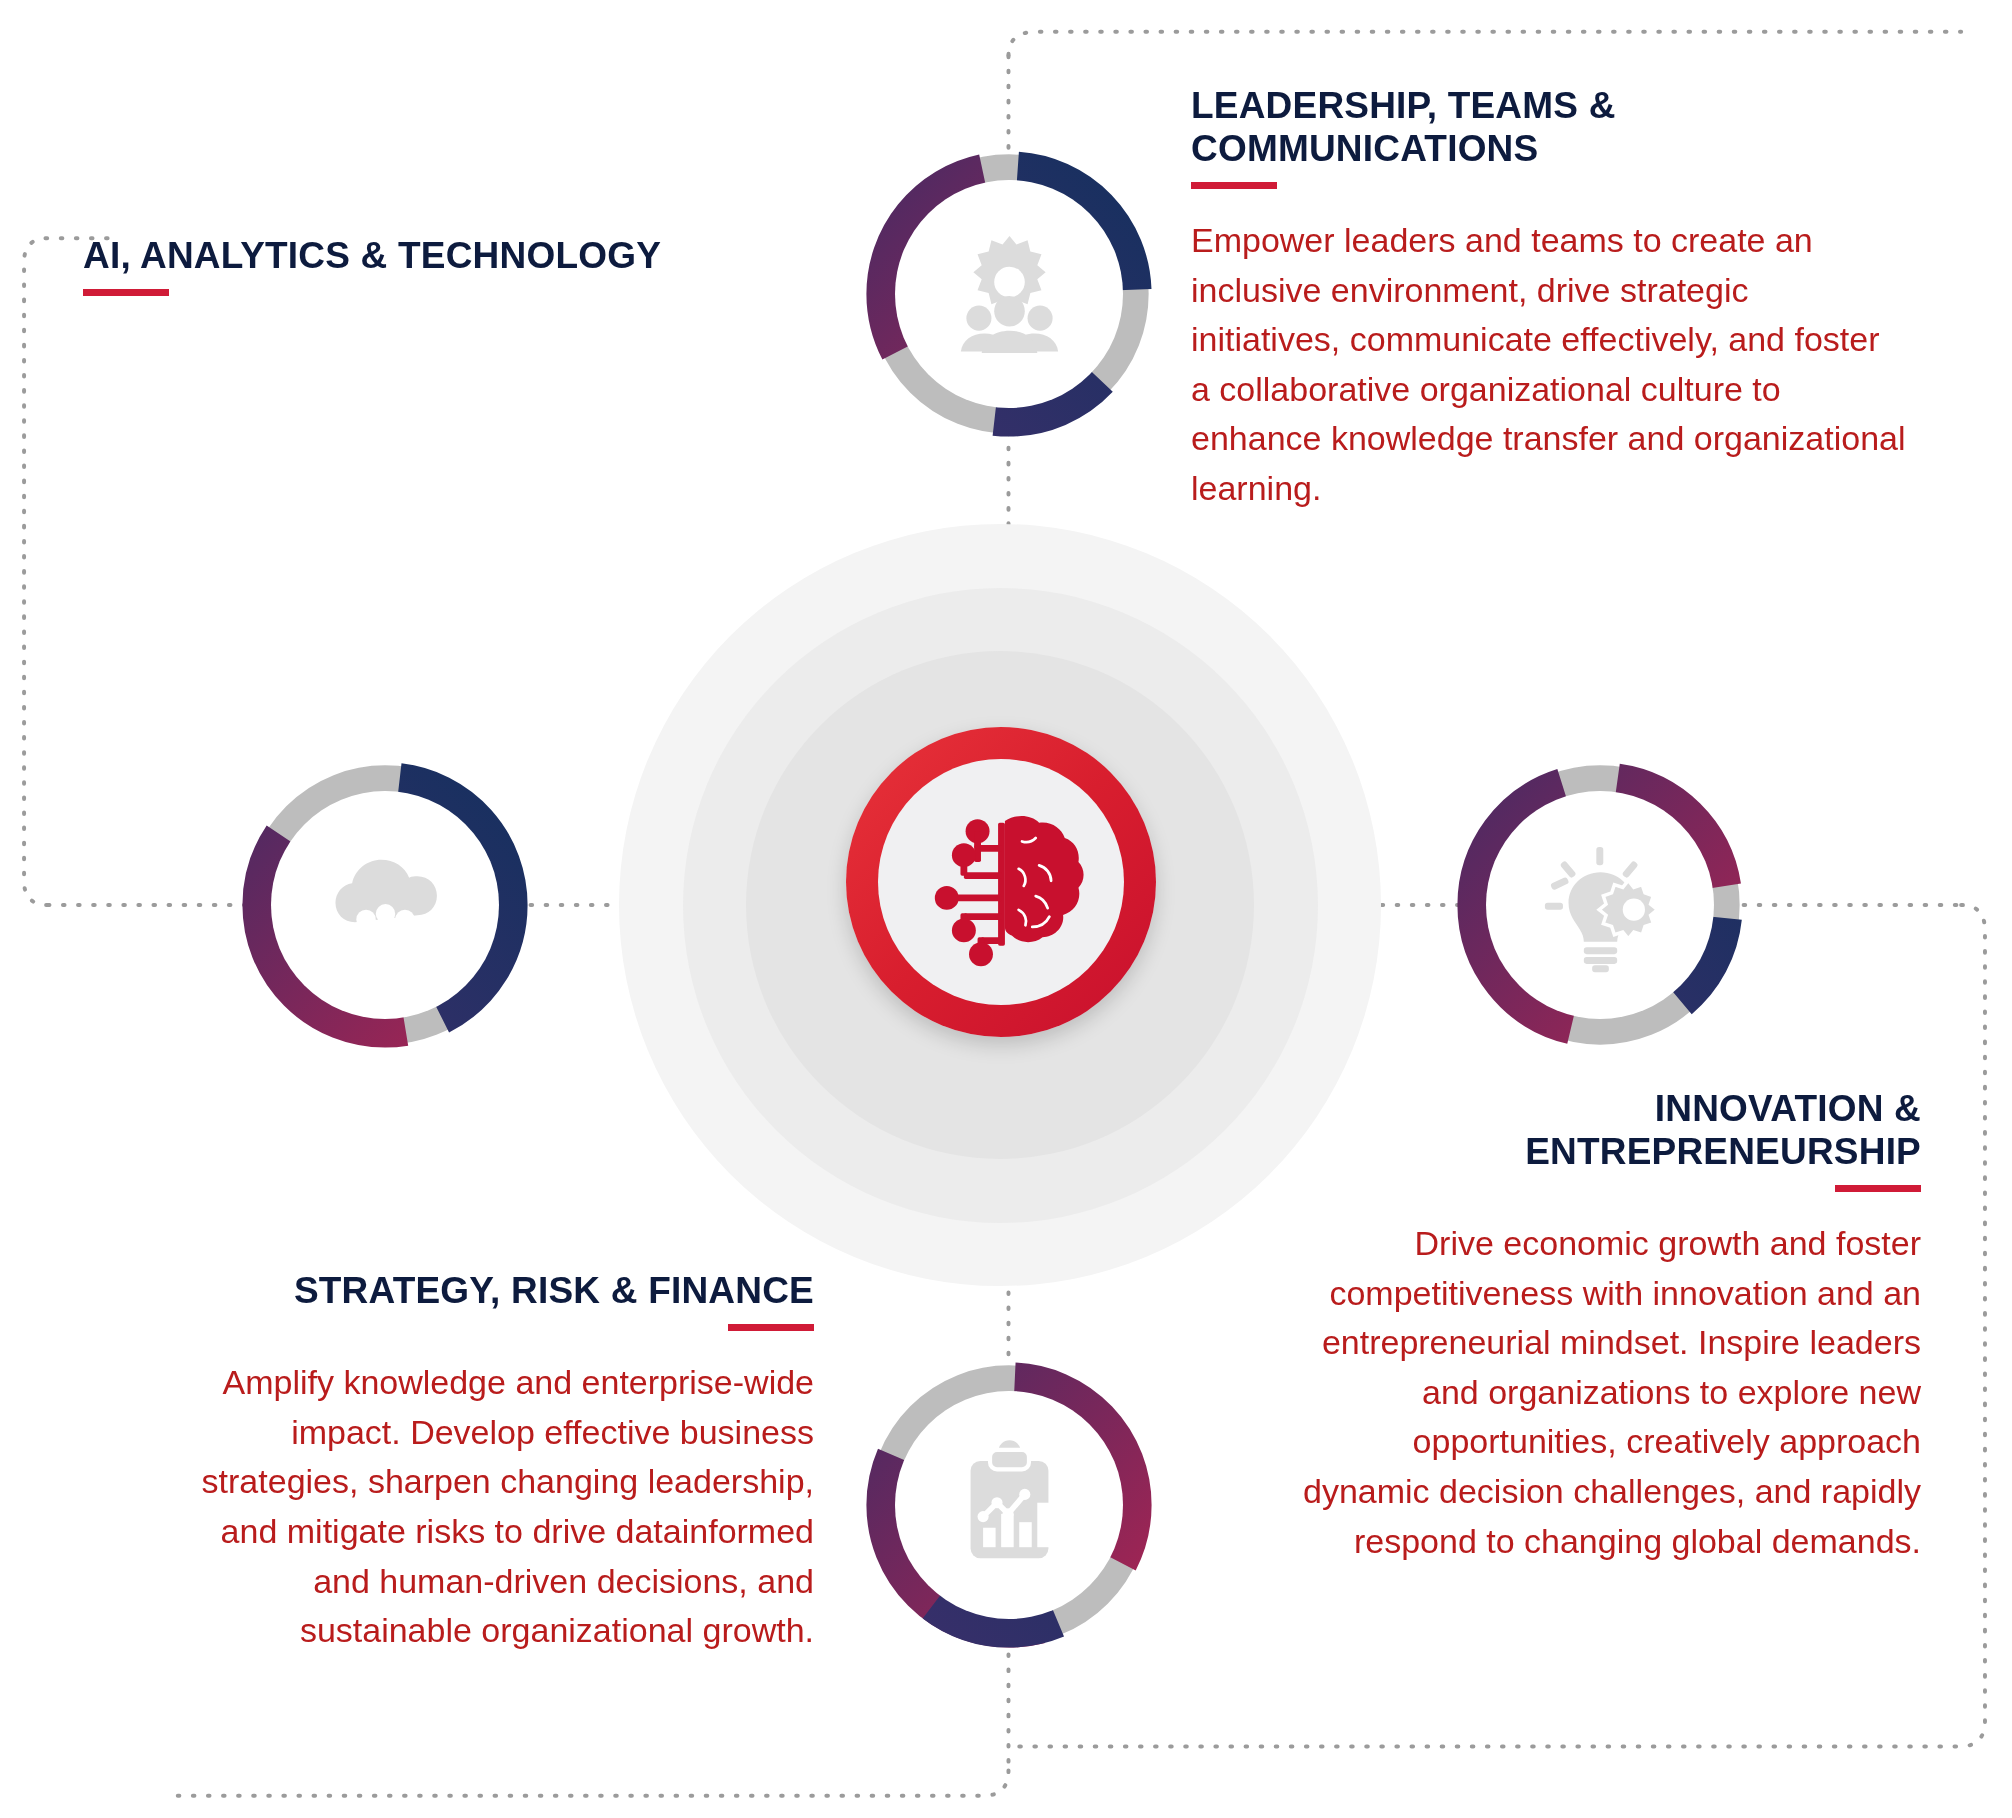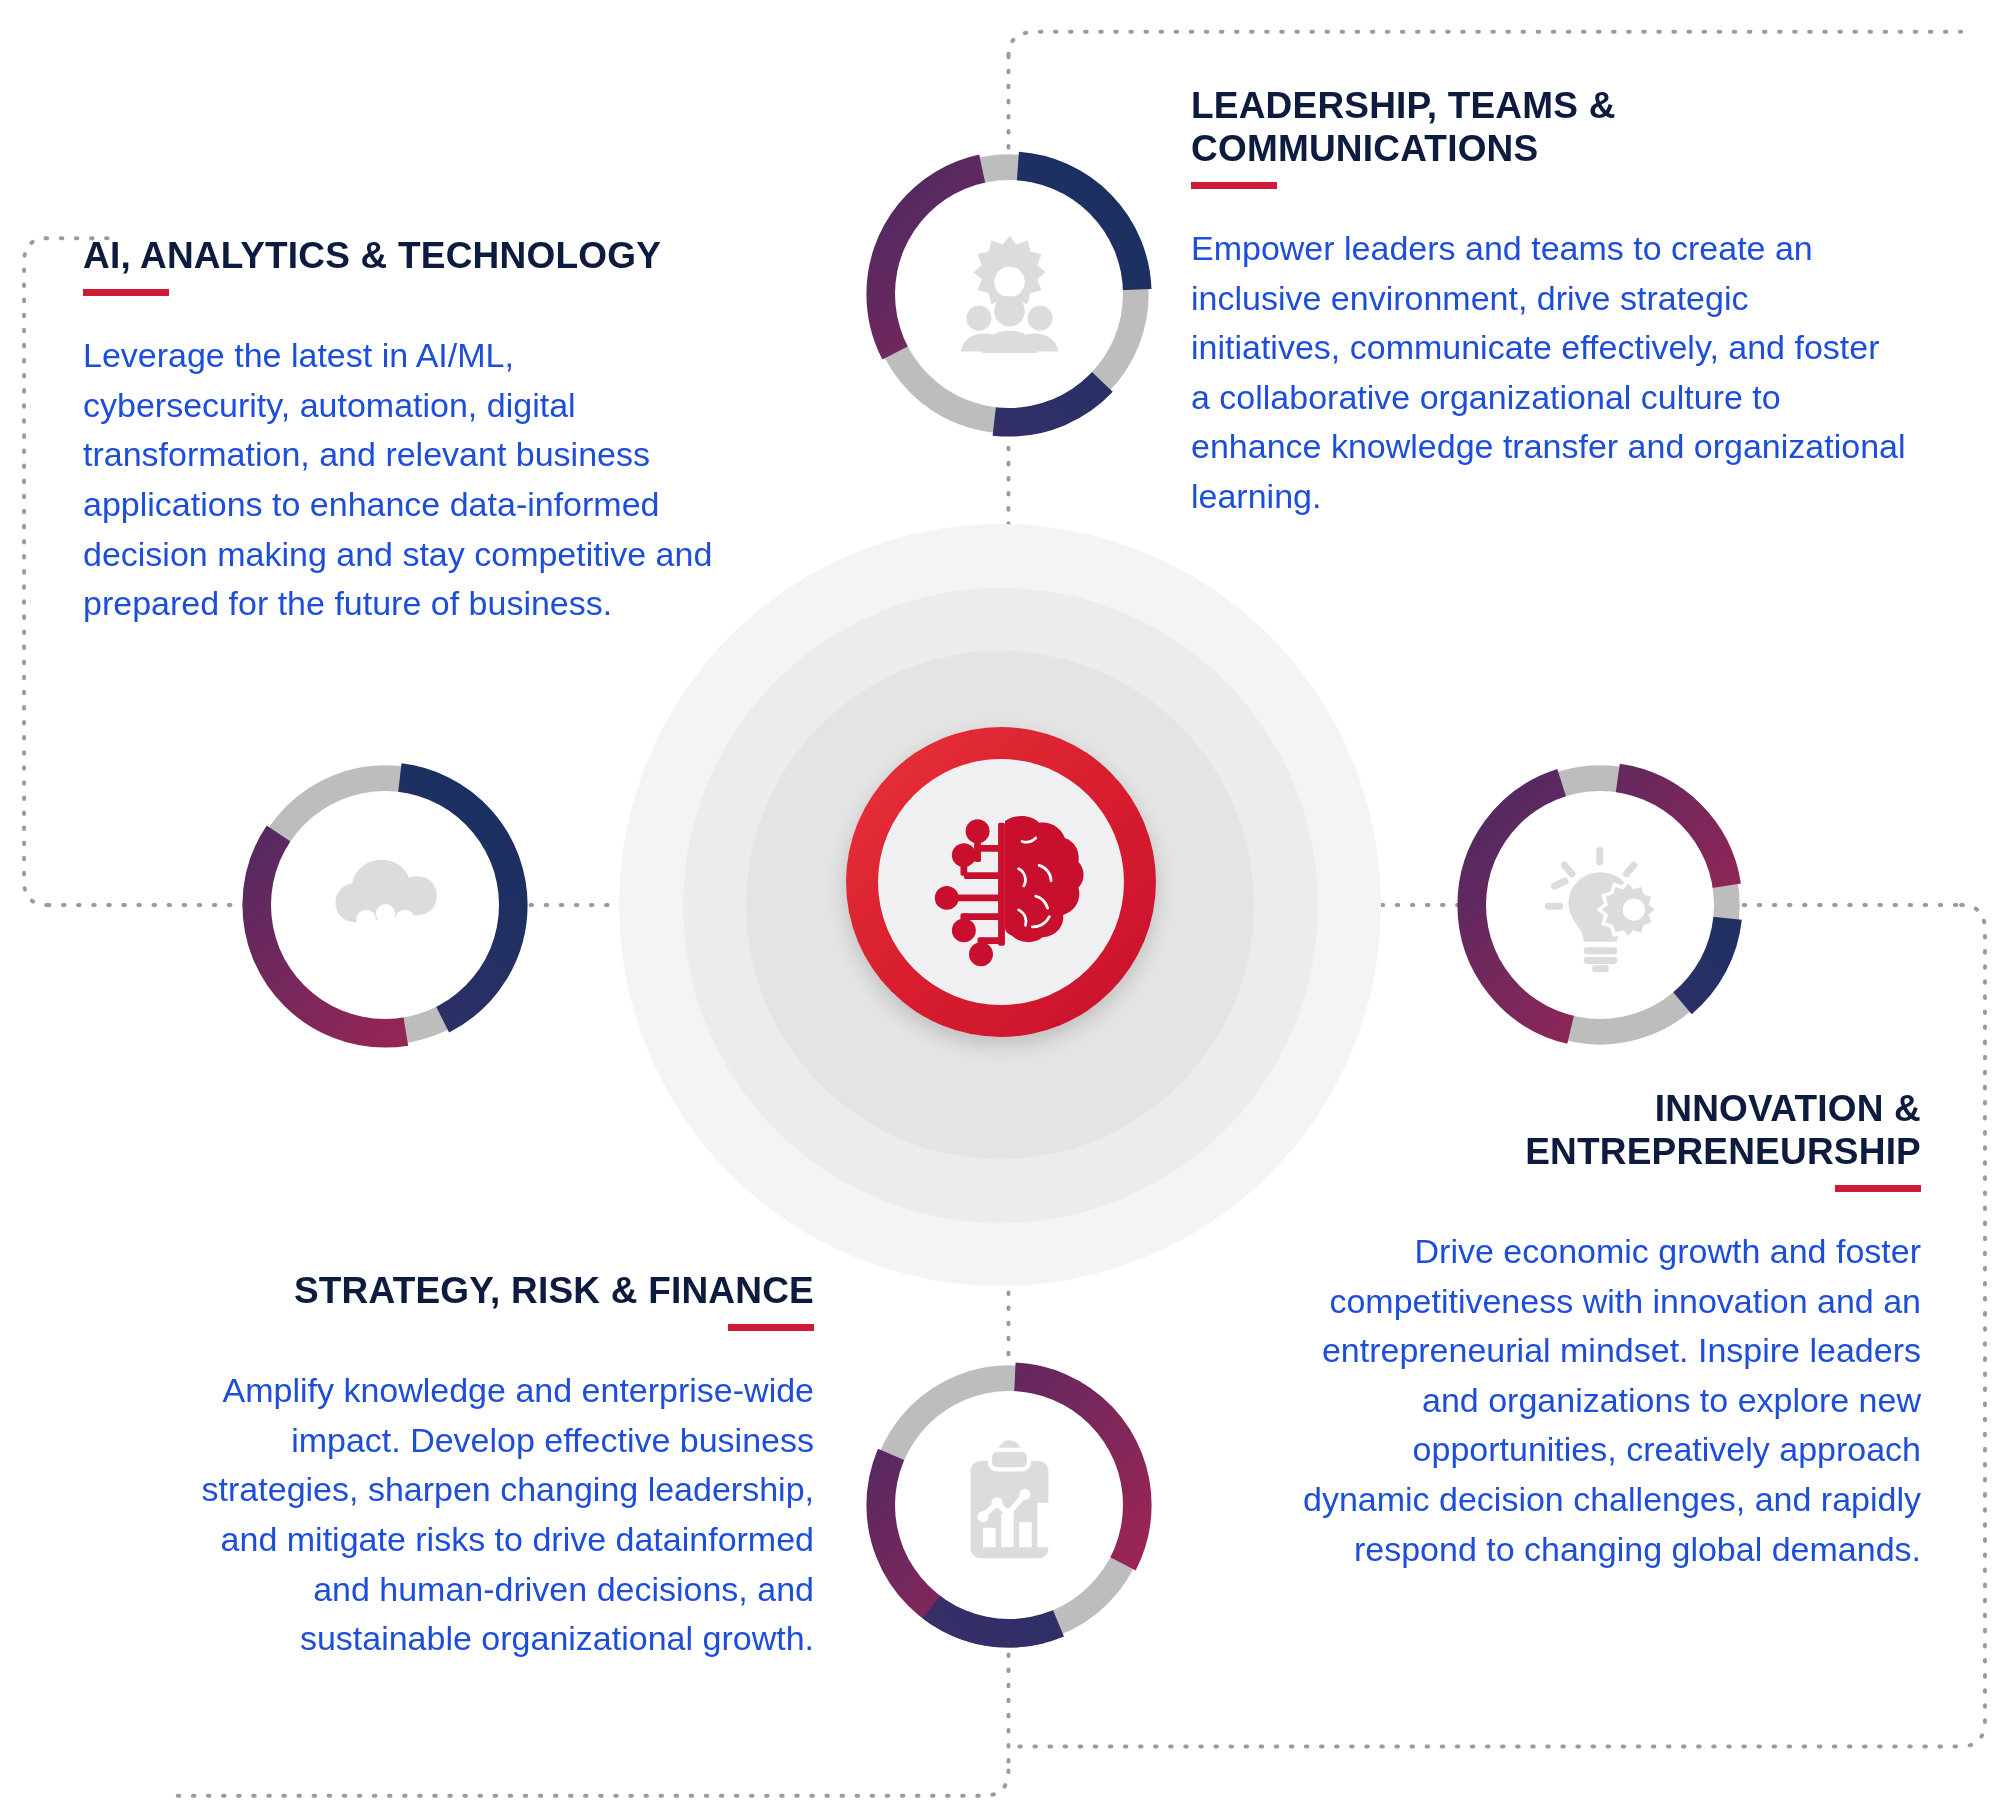--- a/index.html
+++ b/index.html
@@ -54,22 +54,22 @@
   .node .face { inset: 33px; }
 
   
   .block { position: absolute; z-index: 6; }
   .heading {
     font-size: 37px; font-weight: bold; line-height: 1.16;
     color: #0d1b3e; letter-spacing: 0.2px; text-transform: uppercase;
   }
   .rule { height: 7.1px; width: 86px; background: #d01b37; margin-top: 11px; }
   .body {
-    font-size: 34px; line-height: 1.46; color: #1d4ed8;
-    margin-top: 35px; font-weight: normal;
+    font-size: 34px; line-height: 1.46; color: #b91c1c;
+    margin-top: 27px; font-weight: normal;
   }
   .align-left  { text-align: left; }
   .align-right { text-align: right; }
   .align-right .rule { margin-left: auto; }
 
   .block-ai         { left: 83px;  top: 235px;  width: 635px; }
   .block-leadership { left: 1191px; top: 85px;  width: 715px; }
   .block-innovation { left: 1286px; top: 1088px; width: 635px; }
   .block-strategy   { left: 179px;  top: 1270px; width: 635px; }
 </style>
@@ -254,21 +254,20 @@
           <circle cx="49" cy="56" r="4" fill="#fff"></circle>
           <circle cx="61" cy="42" r="4" fill="#fff"></circle>
         </g>
       </svg>
     </div>
   </div>
 
   <div class="block block-ai align-left">
     <div class="heading">AI, ANALYTICS &amp; TECHNOLOGY</div>
     <div class="rule"></div>
-    <div class="body">Leverage the latest in AI/ML, cybersecurity, automation, digital transformation, and relevant business applications to enhance data-informed decision making and stay competitive and prepared for the future of business.</div>
   </div>
 
   <div class="block block-leadership align-left">
     <div class="heading">LEADERSHIP, TEAMS &amp; COMMUNICATIONS</div>
     <div class="rule"></div>
     <div class="body">Empower leaders and teams to create an inclusive environment, drive strategic initiatives, communicate effectively, and foster a collaborative organizational culture to enhance knowledge transfer and organizational learning.</div>
   </div>
 
   <div class="block block-innovation align-right">
     <div class="heading">INNOVATION &amp; ENTREPRENEURSHIP</div>

